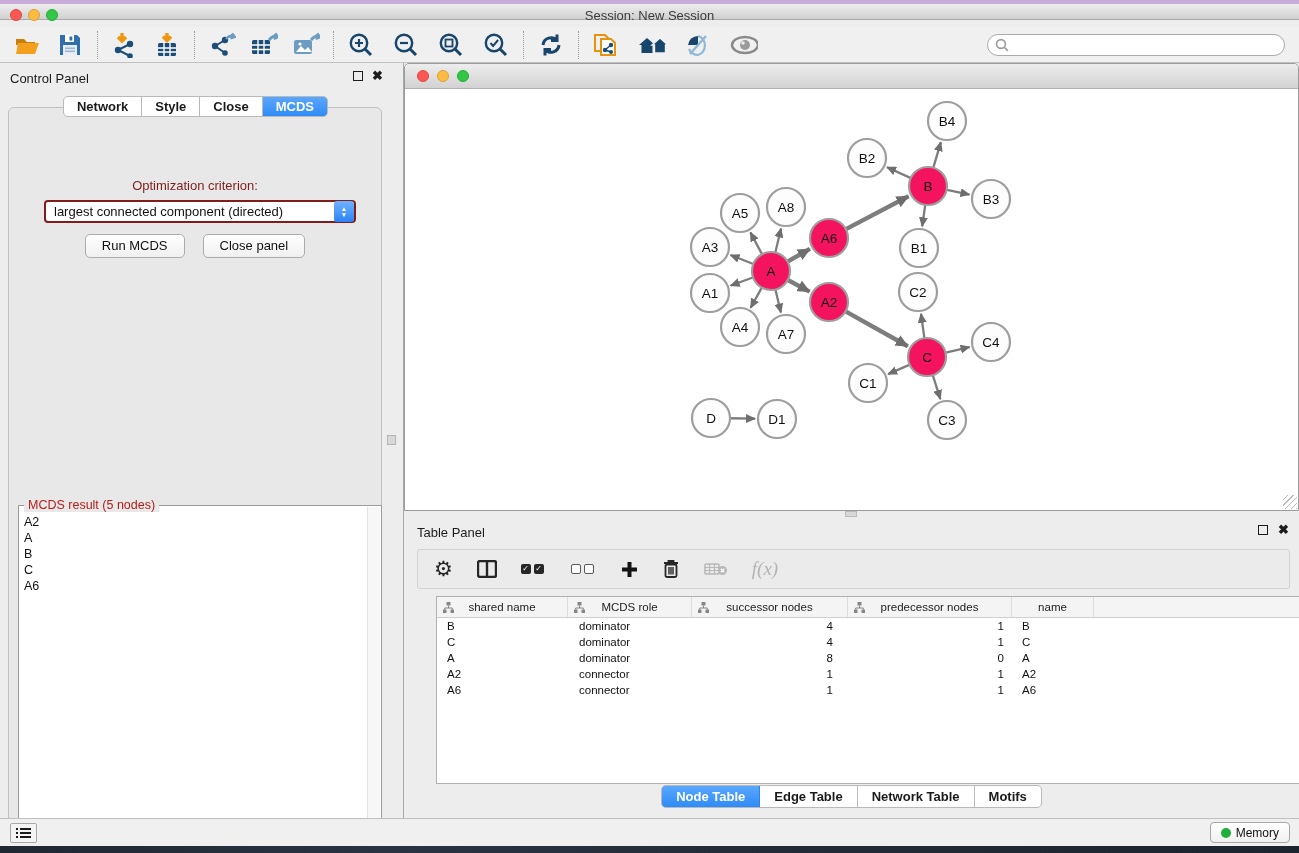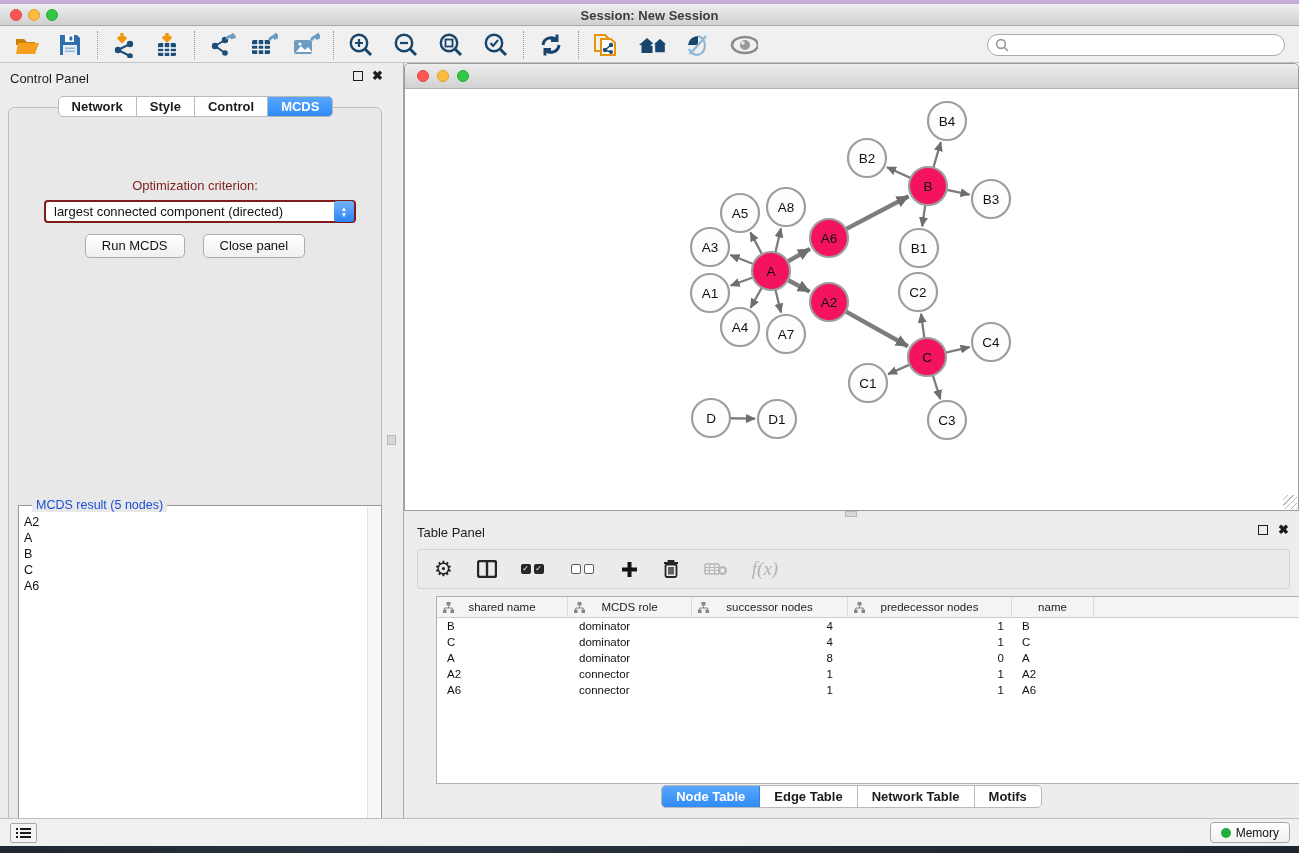--- a/index.html
+++ b/index.html
@@ -2,22 +2,22 @@
 <html><head>
 <meta charset="utf-8">
 <style>
   * { margin:0; padding:0; box-sizing:border-box; }
   html,body { width:1299px; height:853px; }
   body { font-family:"Liberation Sans", sans-serif; background:#ededed; overflow:hidden; }
   #app { position:relative; width:1299px; height:853px; background:#ededed; }
 
   
   .desktop-strip-top { position:absolute; left:0; top:0; width:1299px; height:4px; background:#c9abd9; }
-  .titlebar { position:absolute; left:0; top:4px; width:1299px; height:22px;
-    background:linear-gradient(#eeeeee,#d0d0d0); border-bottom:1px solid #a9a9a9;font-weight:bold; }
+  .titlebar { position:absolute; left:0; top:4px; width:1299px; height:16px;
+    background:linear-gradient(#eeeeee,#d0d0d0); border-bottom:1px solid #a9a9a9; }
   .traffic { position:absolute; top:5px; width:12px; height:12px; border-radius:50%; }
   .t-red { left:10px; background:#fc5753; border:1px solid #df4744; }
   .t-yellow { left:28px; background:#fdbc40; border:1px solid #de9f34; }
   .t-green { left:46px; background:#33c748; border:1px solid #27aa35; }
   .titlebar .title { position:absolute; left:0; right:0; top:4px; text-align:center;
     font-size:13px; color:#3c3c3c; }
 
   
   .toolbar { position:absolute; left:0; top:27px; width:1299px; height:36px; background:#f0f0f0;
     border-bottom:1px solid #c2c2c2; display:flex; align-items:center; padding:0 8px; }
@@ -60,22 +60,22 @@
   .dd-stepper { width:20px; height:21px; border-radius:3px; margin-right:0px;
     background:linear-gradient(#6fb2fd,#2d84f5); display:flex; flex-direction:column;
     align-items:center; justify-content:center; gap:1px; }
   .dd-stepper span { color:#fff; font-size:6.5px; line-height:5px; }
   .cp-buttons { position:absolute; left:0; top:126px; width:100%; display:flex; justify-content:center; gap:18px; }
   .btn { background:linear-gradient(#ffffff,#f0f0f0); border:1px solid #acacac; border-radius:5px;
     font-size:13px; color:#111; padding:3px 16px; line-height:16px; font-family:"Liberation Sans",sans-serif; }
 
   .result-box { position:absolute; left:9px; top:397px; width:364px; height:339px; background:#fff;
     border:1px solid #9a9a9a; }
-  .result-title { position:absolute; left:13px; top:-8px; background:#e8e8e8; padding:0 4px;
-    font-size:12.5px; color:#1d4ed8; }
+  .result-title { position:absolute; left:5px; top:-8px; background:#e8e8e8; padding:0 4px;
+    font-size:12.5px; color:#b91c1c; }
   .result-list { padding:8px 0 0 5px; }
   .result-item { font-size:12.5px; color:#111; line-height:16px; }
   .result-scroll { position:absolute; right:1px; top:1px; bottom:1px; width:13px; background:#f7f7f7;
     border-left:1px solid #e3e3e3; }
 
   
   .desktop { position:absolute; left:404px; top:63px; width:895px; height:755px; background:#ededed; }
   .net-frame { position:absolute; left:0; top:0; width:895px; height:448px; background:#fff;
     border:1px solid #9b9b9b; border-radius:5px 5px 0 0; }
   .net-titlebar { position:relative; height:25px; background:linear-gradient(#ededed,#d2d2d2);
@@ -303,21 +303,21 @@
       <span class="cp-title">Control Panel</span>
       <span class="panel-btns">
         <span class="float-box"></span>
         <span class="close-x">✖</span>
       </span>
     </div>
     <div class="cp-tabs">
       <span class="seg" id="cp-seg">
           <span class="tab">Network</span>
           <span class="tab">Style</span>
-          <span class="tab">Control</span>
+          <span class="tab">Close</span>
           <span class="tab active">MCDS</span>
         </span>
     </div>
     <div class="cp-content">
       <div class="opt-label">Optimization criterion:</div>
       <div class="dropdown">
         <span class="dd-text">largest connected component (directed)</span>
         <span class="dd-stepper">
             <span>▲</span>
             <span>▼</span>

